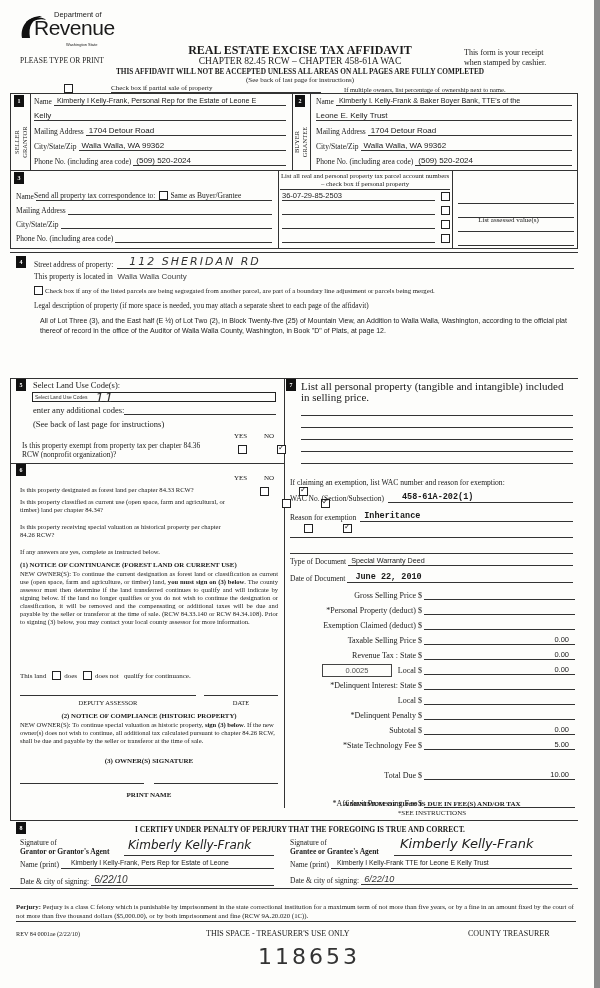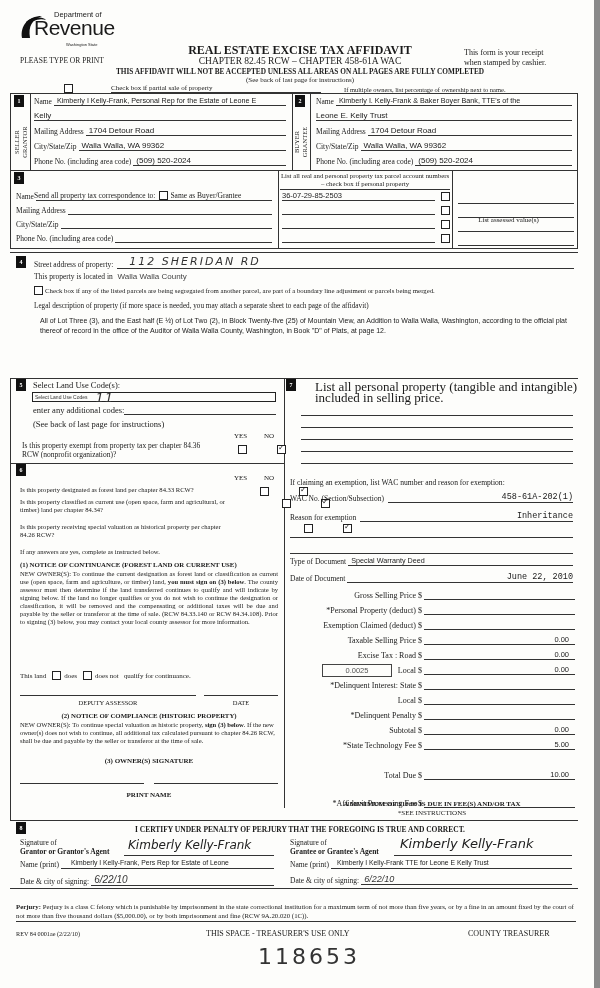--- a/index.html
+++ b/index.html
@@ -1,20 +1,20 @@
 <!DOCTYPE html>
 <html><head>
 <meta charset="utf-8">
 <style>
   * { box-sizing: border-box; margin: 0; padding: 0; }
   html, body { width: 600px; height: 988px; background: #fdfdfb; overflow: hidden; }
   body { font-family: "Liberation Serif", "DejaVu Serif", serif; color: #1a1a1a; font-size: 8px; position: relative; }
   .abs { position: absolute; }
   .sans { font-family: "Liberation Sans", "DejaVu Sans", sans-serif; }
-  .mono { font-family: "Liberation Mono", "DejaVu Sans Mono", monospace; font-weight: normal; text-align: right; }
+  .mono { font-family: "Liberation Mono", "DejaVu Sans Mono", monospace; font-weight: bold; }
   .bold { font-weight: bold; }
   .num { background: #111; color: #fff; font-size: 6px; width: 10px; height: 12px; display: flex; align-items: center; justify-content: center; font-weight: bold; }
   .cb { display: inline-block; width: 9px; height: 9px; border: 1px solid #222; background: #fff; vertical-align: middle; position: relative; }
   .cb.checked::after { content: "✓"; position: absolute; left: 0; top: -3px; font-size: 8px; font-family: "DejaVu Sans", sans-serif; }
   .line { border-bottom: 1px solid #333; }
   .vline { border-left: 1px solid #333; }
   .hand { font-family: "DejaVu Sans", sans-serif; font-style: italic; color: #333; }
   .fill { font-family: "Liberation Sans", sans-serif; font-size: 8px; color: #222; }
   .row { position: absolute; display: flex; align-items: flex-end; white-space: nowrap; }
   .row .lbl { font-size: 7.5px; }
@@ -236,21 +236,21 @@
   <span>NEW OWNER(S): To continue special valuation as historic property,</span>
   <b>sign (3) below</b><span>. If the new owner(s) does not wish to continue, all additional tax calculated pursuant to chapter 84.26 RCW, shall be due and payable by the seller or transferor at the time of sale.</span>
 </div>
 <div class="abs bold" style="left:20px;width:258px;text-align:center;top:757px;font-size:7px;">(3) OWNER(S) SIGNATURE</div>
 <div class="abs line" style="left:20px;top:774px;width:124px;height:10px;"></div>
 <div class="abs line" style="left:154px;top:774px;width:124px;height:10px;"></div>
 <div class="abs bold" style="left:20px;width:258px;text-align:center;top:791px;font-size:7px;">PRINT NAME</div>
 
 
 <div class="abs num" style="left:286px;top:379px;">7</div>
-<div class="abs" style="left:315px;top:381px;width:272px;font-size:13px;line-height:11px;">List all personal property (tangible and intangible) included in selling price.</div>
+<div class="abs" style="left:301px;top:381px;width:272px;font-size:11px;line-height:11px;">List all personal property (tangible and intangible) included in selling price.</div>
 <div class="abs line" style="left:301px;top:406px;width:272px;height:10px;"></div>
 <div class="abs line" style="left:301px;top:418px;width:272px;height:10px;"></div>
 <div class="abs line" style="left:301px;top:430px;width:272px;height:10px;"></div>
 <div class="abs line" style="left:301px;top:442px;width:272px;height:10px;"></div>
 <div class="abs line" style="left:301px;top:454px;width:272px;height:10px;"></div>
 <div class="abs" style="left:290px;top:478px;font-size:7.6px;white-space:nowrap;">If claiming an exemption, list WAC number and reason for exemption:</div>
 <div class="abs" style="left:290px;top:492px;width:283px;display:flex;align-items:flex-end;">
   <span style="font-size:7.5px;">WAC No. (Section/Subsection)</span>
   <span class="mono line" style="flex:1;margin-left:4px;padding-left:14px;font-size:8.5px;">458-61A-202(1)</span>
 </div>
@@ -283,21 +283,21 @@
     <span class="fl">Exemption Claimed (deduct)</span>
     <span class="fd">$</span>
     <span class="fv"></span>
   </div>
 <div class="fee-row" style="top:635px;">
     <span class="fl">Taxable Selling Price</span>
     <span class="fd">$</span>
     <span class="fv">0.00</span>
   </div>
 <div class="fee-row" style="top:650px;">
-    <span class="fl">Excise Tax : Road</span>
+    <span class="fl">Revenue Tax : State</span>
     <span class="fd">$</span>
     <span class="fv">0.00</span>
   </div>
 <div class="abs sans" style="left:322px;top:664px;width:70px;height:13px;border:1px solid #444;font-size:7.5px;color:#555;text-align:center;line-height:11px;">0.0025</div>
 <div class="fee-row" style="top:665px;">
     <span class="fl">Local</span>
     <span class="fd">$</span>
     <span class="fv">0.00</span>
   </div>
 <div class="fee-row" style="top:680px;">

